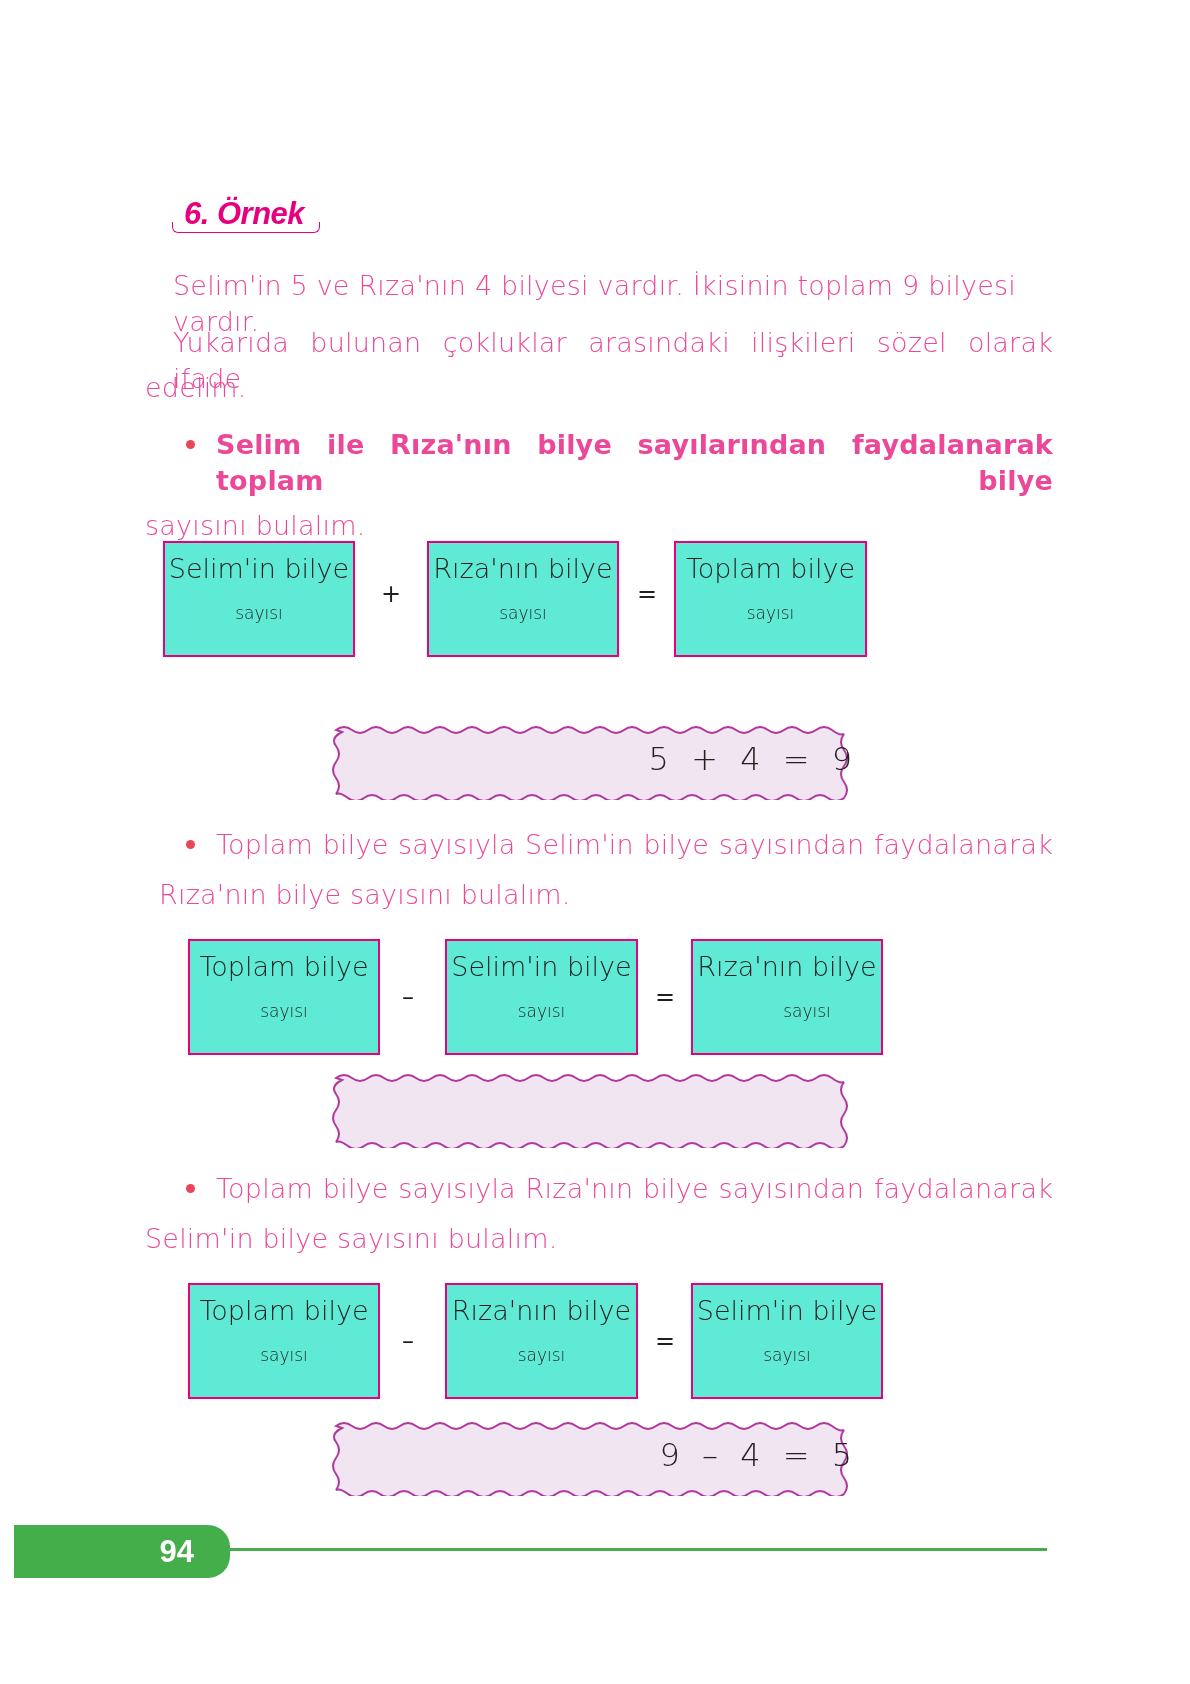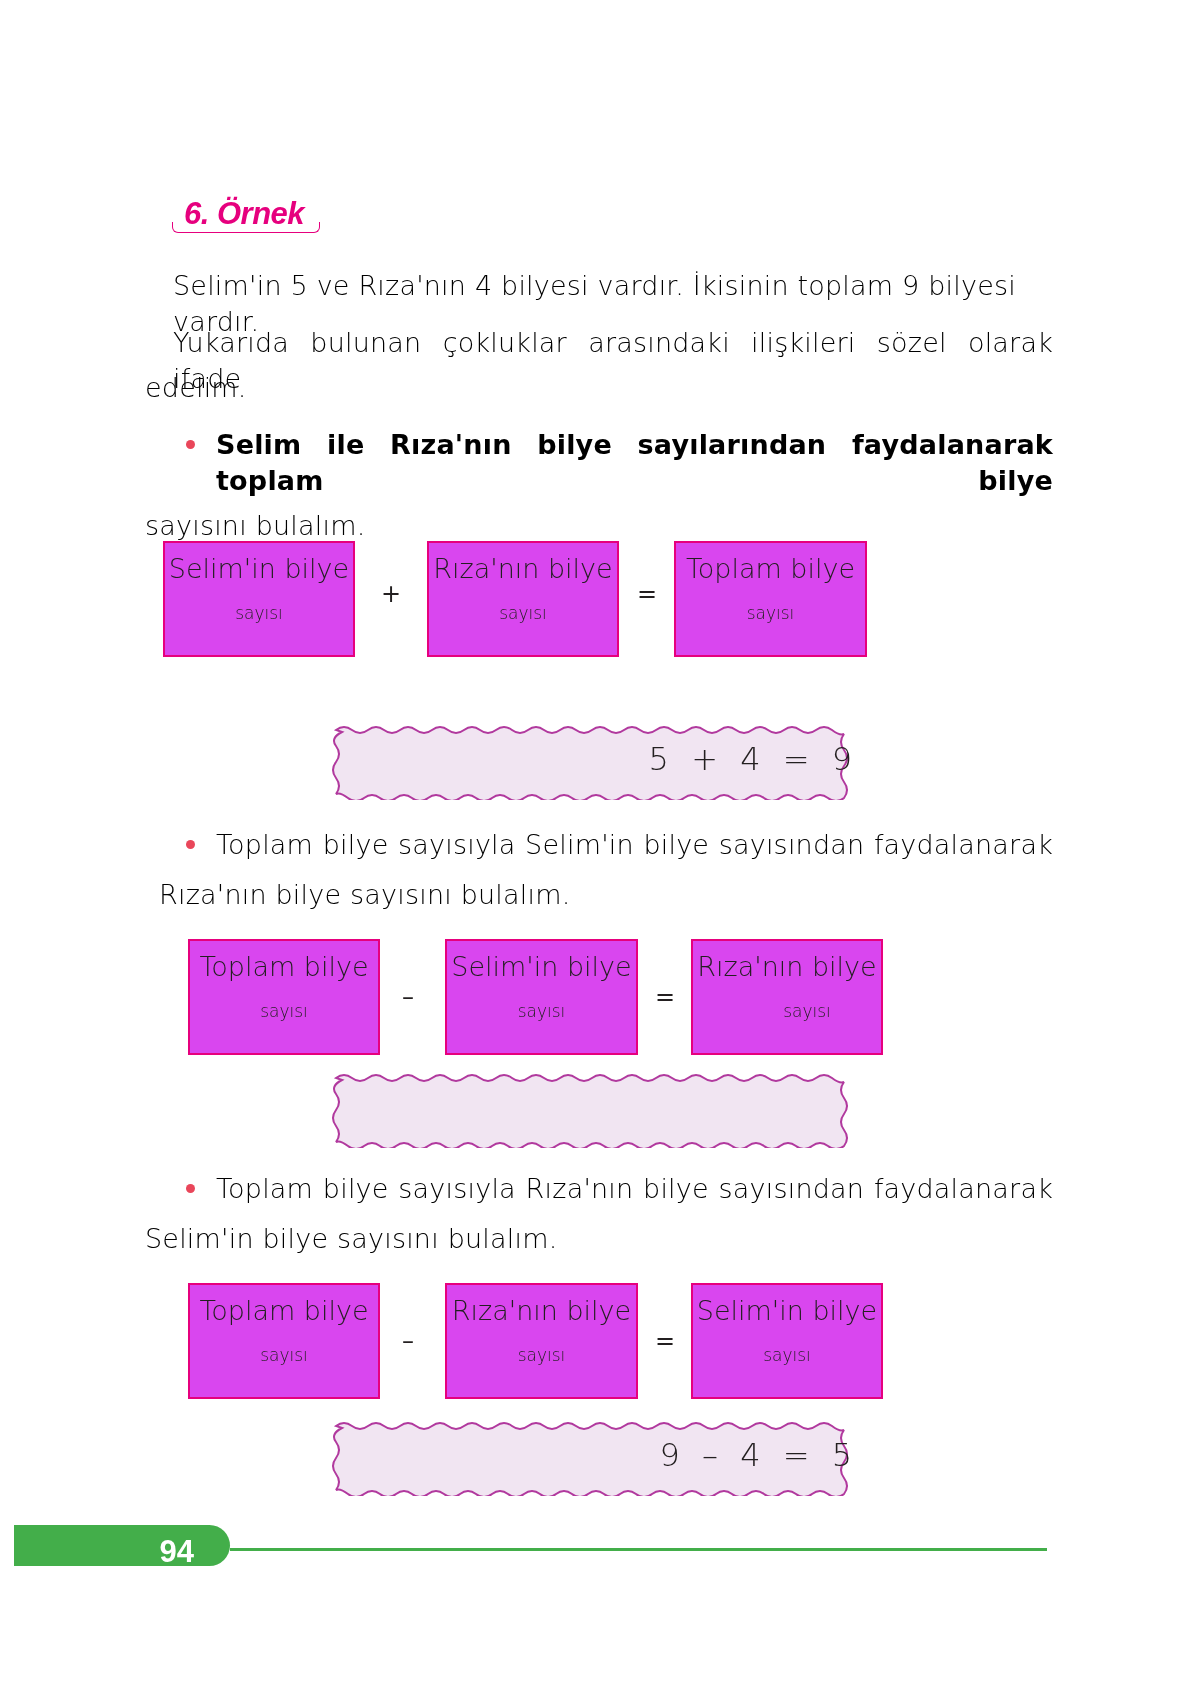--- a/index.html
+++ b/index.html
@@ -8,37 +8,37 @@
     .abs { position: absolute; }
 
     
     .ex-title { left: 172px; top: 196px; height: 40px; width: 150px; }
     .ex-title-text { position: absolute; left: 12px; top: 0; font-family: "Liberation Sans", sans-serif;
       font-weight: bold; font-style: italic; font-size: 31px; color: #e6007e; letter-spacing: -0.5px; }
     .ex-title-bracket { position: absolute; left: 0; top: 26px; width: 146px; height: 10px;
       border: 1.5px solid #e6007e; border-top: none; border-radius: 0 0 6px 6px; }
 
     .para { font-family: "DejaVu Sans", sans-serif; font-weight: 200; font-size: 27px; line-height: 36px;
-      color: #000000; letter-spacing: 0.2px; }
+      color: #ec4899; letter-spacing: 0.2px; }
     .justify { text-align: justify; text-align-last: justify; }
     .bullet { position: absolute; width: 9px; height: 9px; border-radius: 50%; background: #e9465a; }
 
-    .box { position: absolute; border: 2.5px solid #e6007e; background: #d946ef; box-sizing: border-box; }
+    .box { position: absolute; border: 2.5px solid #e6007e; background: #5eead4; box-sizing: border-box; }
     .box-l1 { position: absolute; top: 10px; left: 0; right: 0; text-align: center; font-size: 27px;
       font-weight: 200; color: #231f20; }
     .box-l2 { position: absolute; top: 60px; left: 0; right: 0; text-align: center; font-size: 17px;
       font-weight: 200; color: #231f20; }
     .op { position: absolute; font-size: 24px; color: #231f20; width: 30px; text-align: center; }
 
     .wave-box { position: absolute; width: 536px; height: 76px; }
     .wave-box svg { position: absolute; left: 0; top: 0; }
     .wave-text { position: absolute; left: 0; right: 0; top: 16px; text-align: right;
       font-size: 32px; font-weight: 200; color: #231f20; letter-spacing: 6px; }
 
-    .page-badge { left: 14px; top: 1525px; width: 216px; height: 41px; background: #43ae4a;
+    .page-badge { left: 14px; top: 1525px; width: 216px; height: 53px; background: #43ae4a;
       border-radius: 0 22px 22px 0; }
     .page-num { position: absolute; right: 36px; top: 9px; font-family: "Liberation Sans", sans-serif;
       font-weight: bold; font-size: 31px; color: #ffffff; }
     .page-line { left: 230px; top: 1548px; width: 817px; height: 3px; background: #43ae4a; }
   </style>
 </head>
 <body>
 
 <div class="abs ex-title">
   <span class="ex-title-text">6. Örnek</span>

